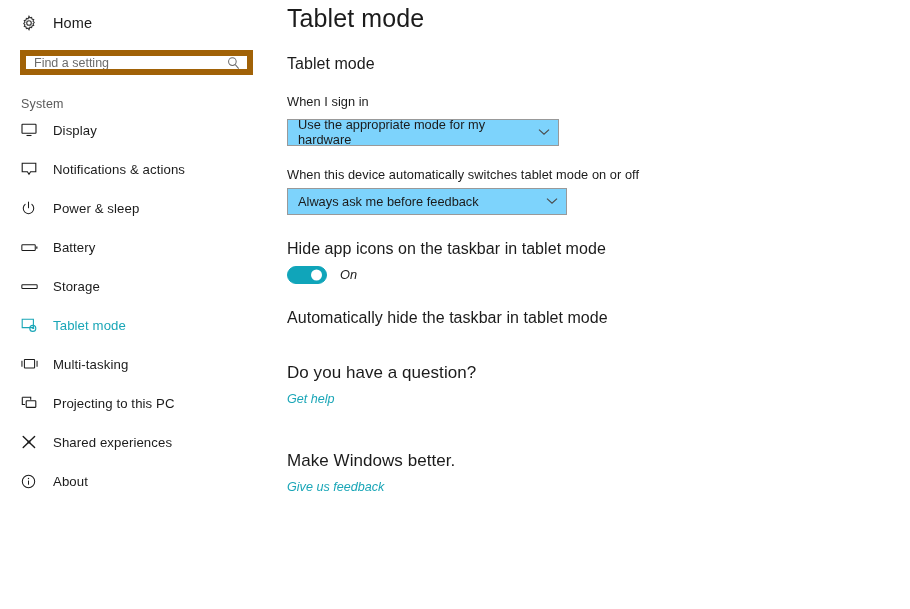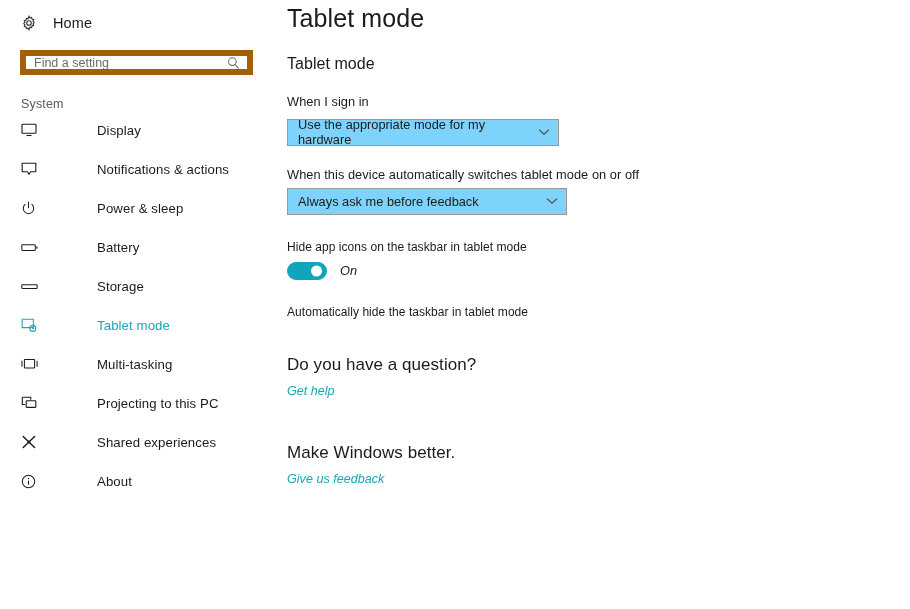--- a/index.html
+++ b/index.html
@@ -103,21 +103,20 @@
     margin-top: 2px;
   }
   .nav-item {
     display: flex;
     align-items: center;
     height: 26px;
     margin-bottom: 13px;
     padding-left: 9px;
     cursor: default;
     color: #1b1b1b;
-    gap: 44px;
   }
   .nav-item .nav-icon {
     width: 22px;
     flex: 0 0 22px;
     display: flex;
     align-items: center;
     justify-content: flex-start;
     color: #1b1b1b;
   }
   .nav-item .nav-text {
@@ -176,21 +175,21 @@
   }
   .combo.w1 { width: 272px; }
   .combo.w2 { width: 280px; }
   .combo .chev {
     color: #4a4a4a;
     display: flex;
     margin-left: 10px;
   }
 
   .toggle-label {
-    font-size: 12px;
+    font-size: 16px;
     color: #1b1b1b;
     margin: 25px 0 8px 0;
     letter-spacing: .05px;
   }
 
   .toggle-row {
     display: flex;
     align-items: center;
     margin-top: 0;
   }

